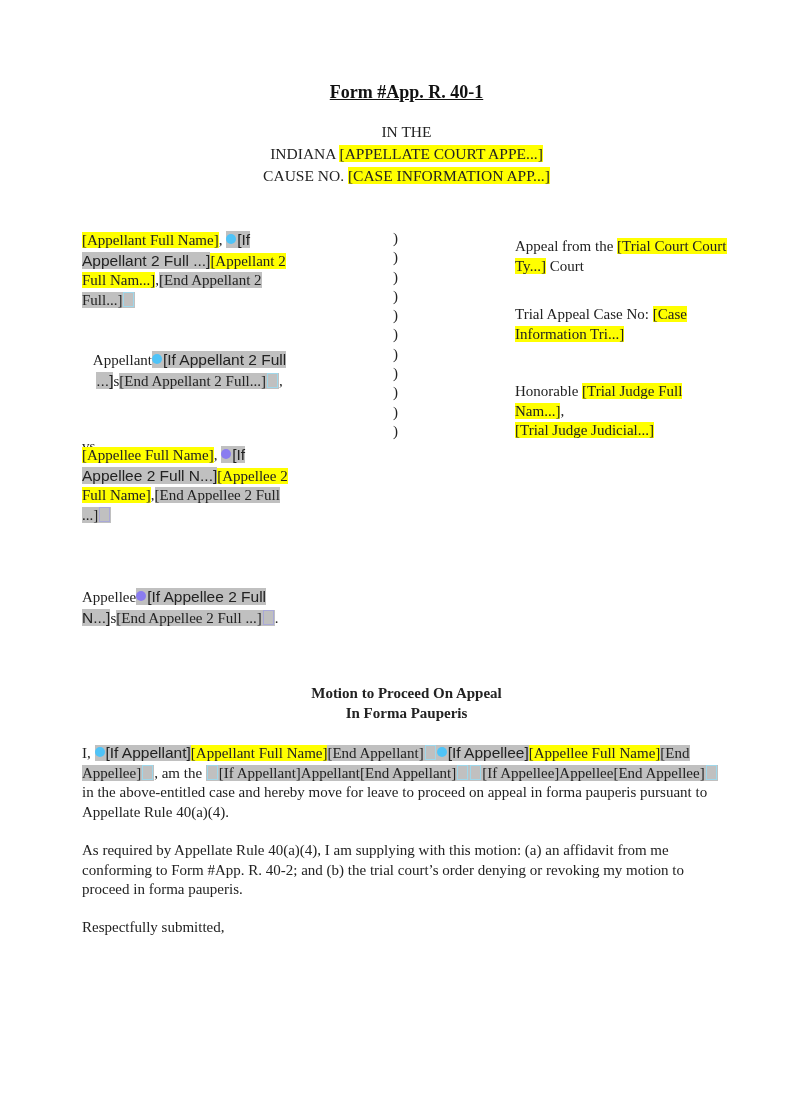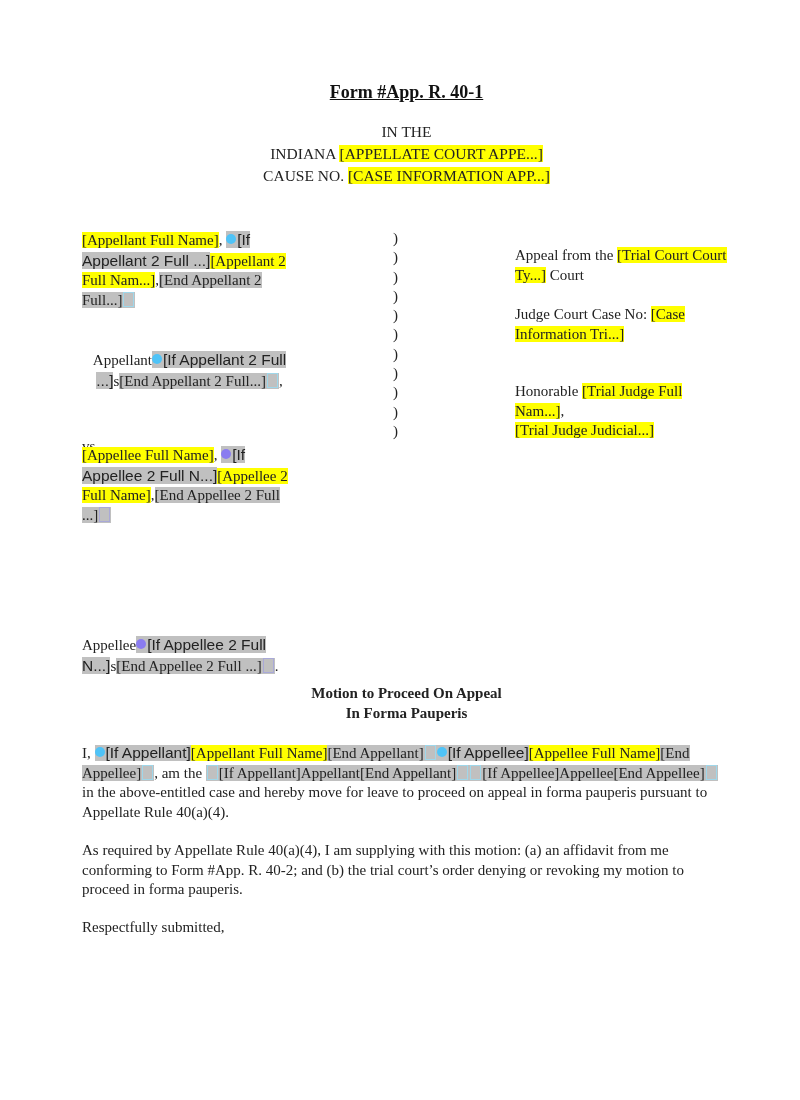--- a/index.html
+++ b/index.html
@@ -45,43 +45,43 @@
   <span>Appellant</span><span class="g sans"><span class="dot blue"></span><span>[If Appellant 2 Full ...]</span></span><span>s</span><span class="g"><span>[End Appellant 2 Full...]</span><span class="box"></span></span><span>,</span>
 </div>
 
 <div class="abs col left" style="top:428px;margin-top:9px;">vs.</div>
 
 <div class="abs col left" style="top:445px;">
   <span class="y">[Appellee Full Name]</span><span>,</span>
   <span class="g sans"><span class="dot purple"></span><span>[If Appellee 2 Full N...]</span></span><span class="y">[Appellee 2 Full Name]</span><span>,</span><span class="g"><span>[End Appellee 2 Full ...]</span><span class="box p"></span></span>
 </div>
 
-<div class="abs col left" style="top:587px;margin-top:48px;">
+<div class="abs col left" style="top:587px;">
   <span>Appellee</span><span class="g sans"><span class="dot purple"></span><span>[If Appellee 2 Full N...]</span></span><span>s</span><span class="g"><span>[End Appellee 2 Full ...]</span><span class="box p"></span></span><span>.</span>
 </div>
 
 <div class="abs paren" style="top:229px;">
   <div>)</div>
   <div>)</div>
   <div>)</div>
   <div>)</div>
   <div>)</div>
   <div>)</div>
   <div>)</div>
   <div>)</div>
   <div>)</div>
   <div>)</div>
   <div>)</div>
 </div>
 
-<div class="abs col right" style="top:246px;">
+<div class="abs col right" style="top:237px;">
   <span>Appeal from the </span><span class="y">[Trial Court Court Ty...]</span><span> Court</span>
 </div>
 <div class="abs col right" style="top:305px;">
-  <span>Judge Court Case No: </span><span class="y">[Case Information Tri...]</span>
+  <span>Trial Appeal Case No: </span><span class="y">[Case Information Tri...]</span>
 </div>
 <div class="abs col right" style="top:382px;">
   <span>Honorable </span><span class="y">[Trial Judge Full Nam...]</span><span>,</span><br>
   <span class="y">[Trial Judge Judicial...]</span>
 </div>
 
 <div class="abs heading" style="top:683px;">Motion to Proceed On Appeal</div>
 <div class="abs heading" style="top:703px;">In Forma Pauperis</div>
 
 <div class="abs para" style="top:743px;">

